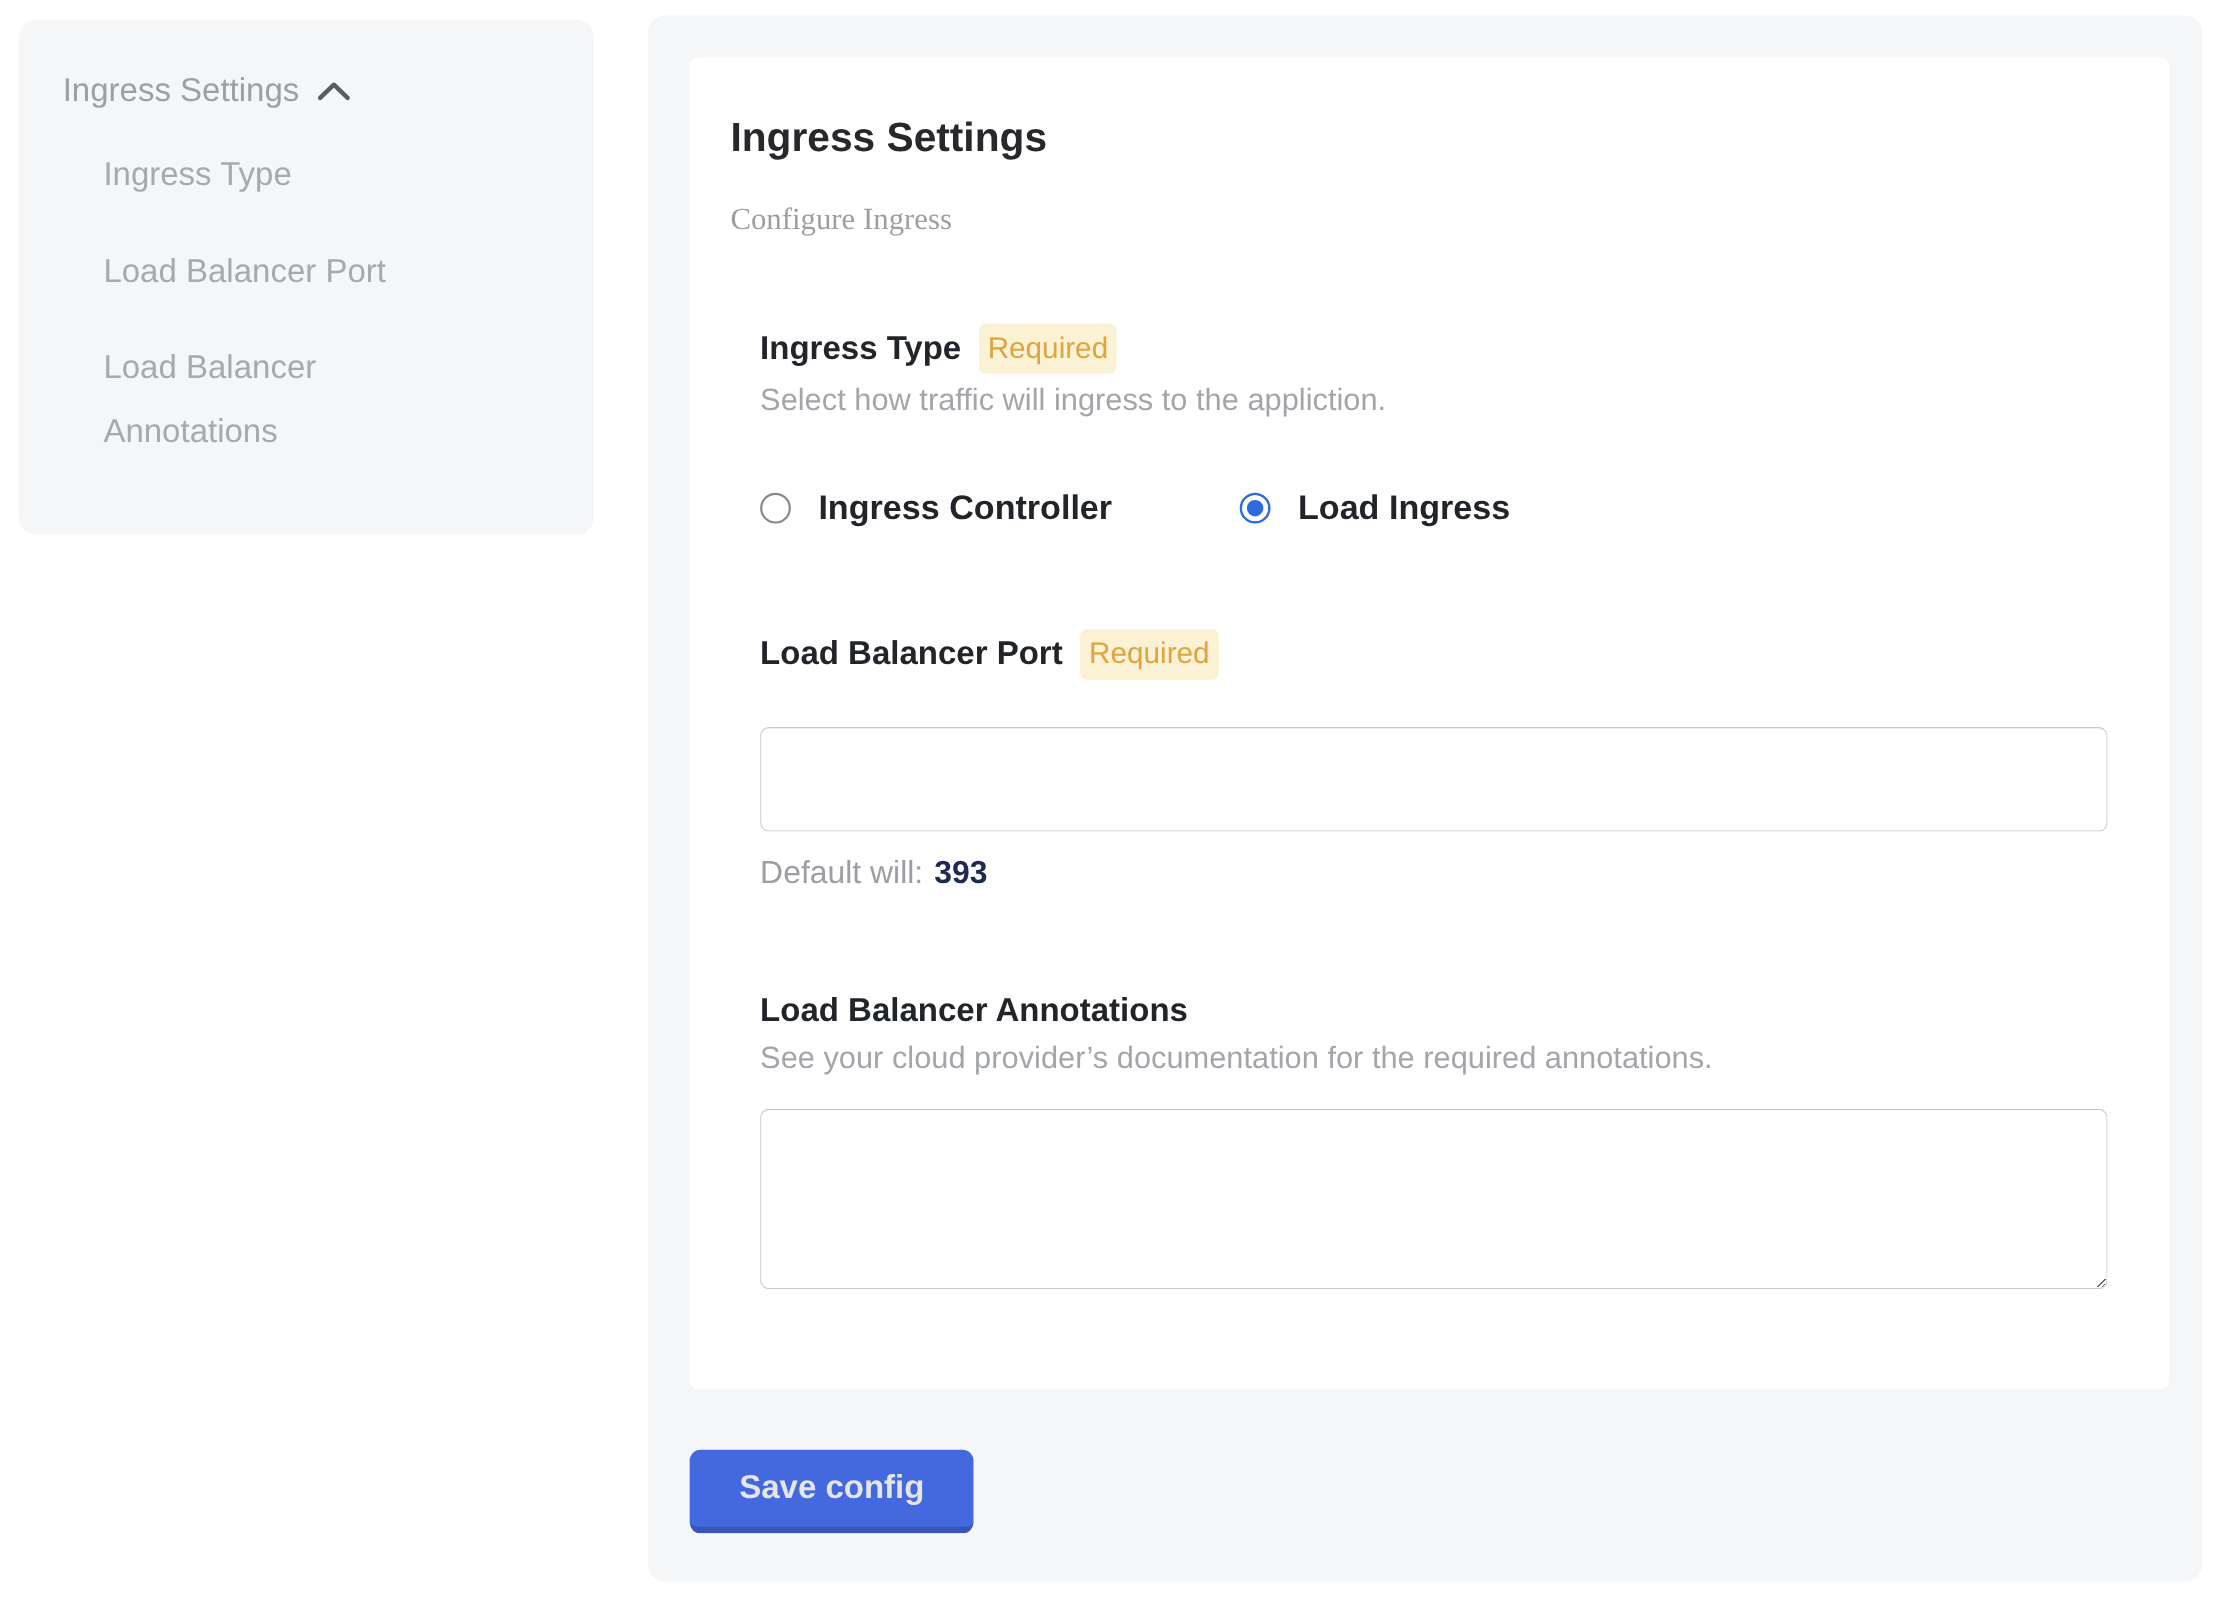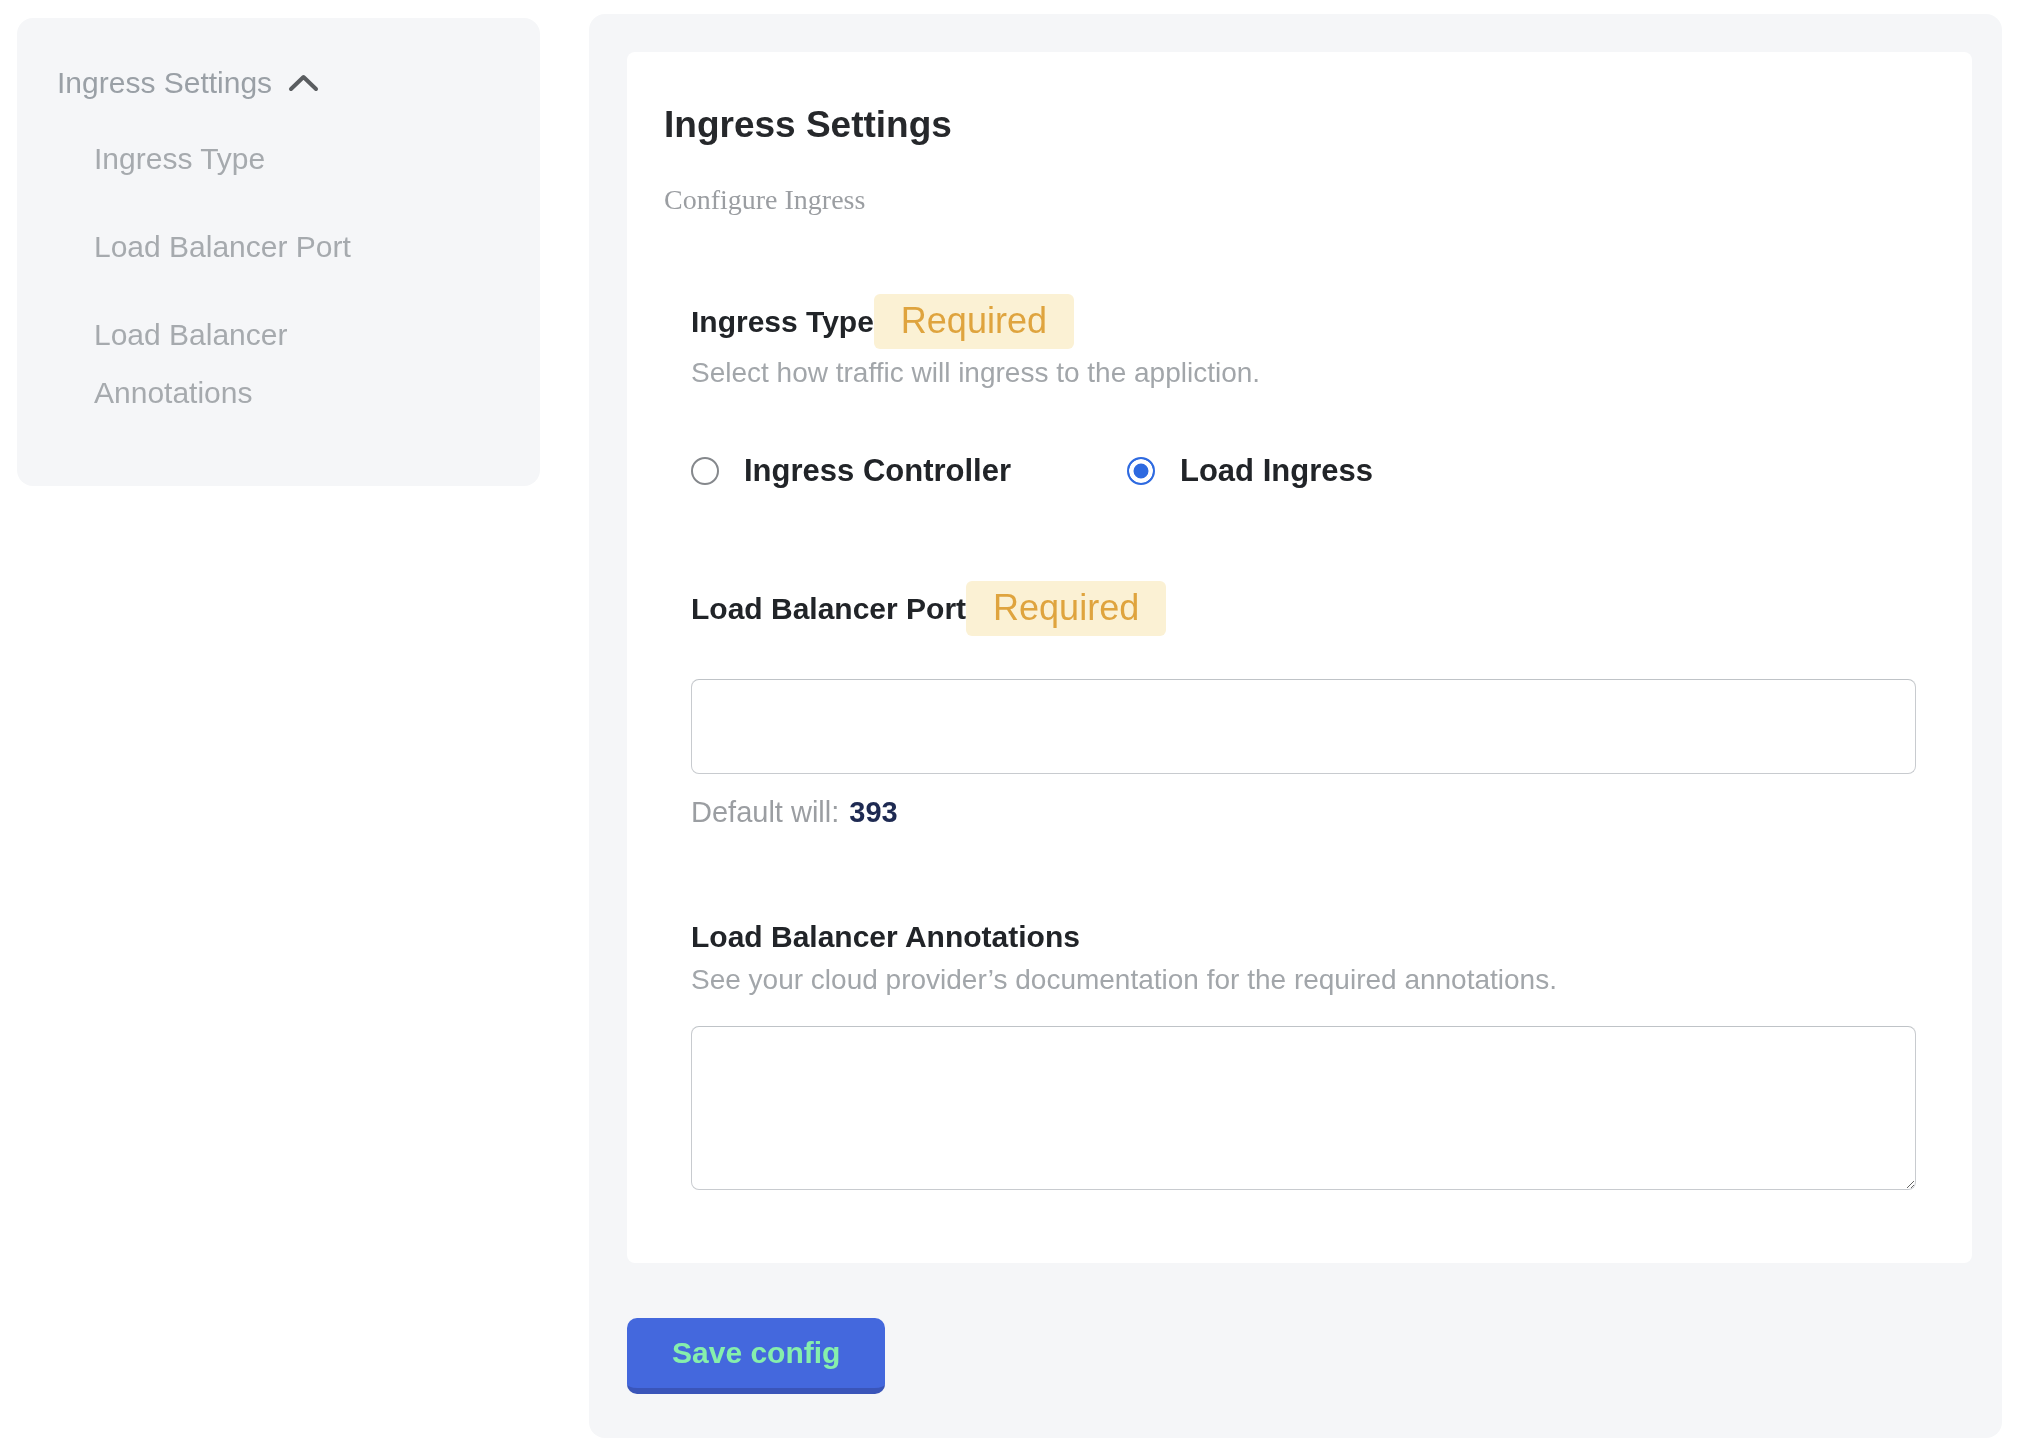--- a/index.html
+++ b/index.html
@@ -62,24 +62,25 @@
     font-family: Liberation Serif, serif;
   }
   .form { padding-left: 27px; }
 
   .field-label-row {
     display: flex; align-items: center;
     font-size: 30px; line-height: 38px; font-weight: 700;
     color: #212428;
   }
   .badge {
-    font-size: 36px; font-weight: 400; line-height: 1;
+    margin-left: 16px;
+    font-size: 27px; font-weight: 400; line-height: 1;
     color: #dfa43e;
     background: #fbf1d4;
-    padding: 9px 27px 10px;
+    padding: 9px 8px 10px;
     border-radius: 6px;
   }
   .field-desc {
     margin-top: 6px;
     font-size: 28px; line-height: 36px;
     color: #a2a6aa;
   }
 
   .field-ingress-type .field-label-row { margin-top: 76px; }
   .radio-row {
@@ -146,21 +147,21 @@
     font-family: "Liberation Sans", sans-serif;
   }
 
   .save-button {
     margin: 55px 0 0 38px;
     display: inline-block;
     background: #4468dd;
     border: none;
     border-bottom: 6px solid #3a55b9;
     border-radius: 10px;
-    color: #86efac;
+    color: #e5e5e5;
     font-size: 30px; font-weight: 700;
     font-family: "Liberation Sans", sans-serif;
     padding: 0 45px;
     height: 76px;
     line-height: 68px;
     cursor: pointer;
   }
 </style>
 </head>
 <body>

